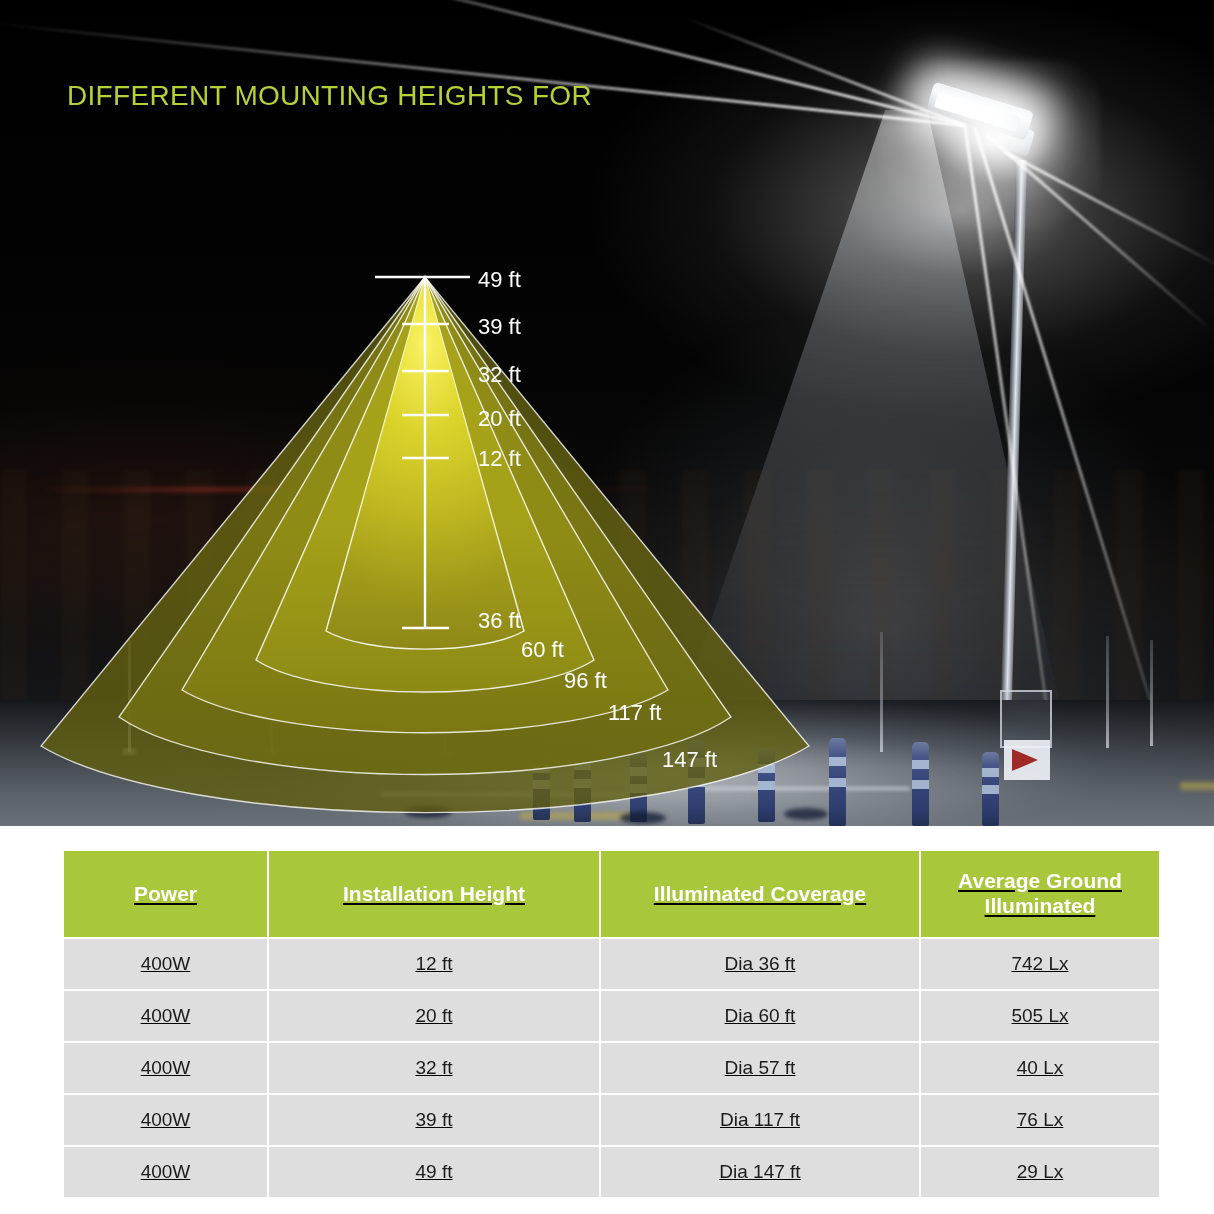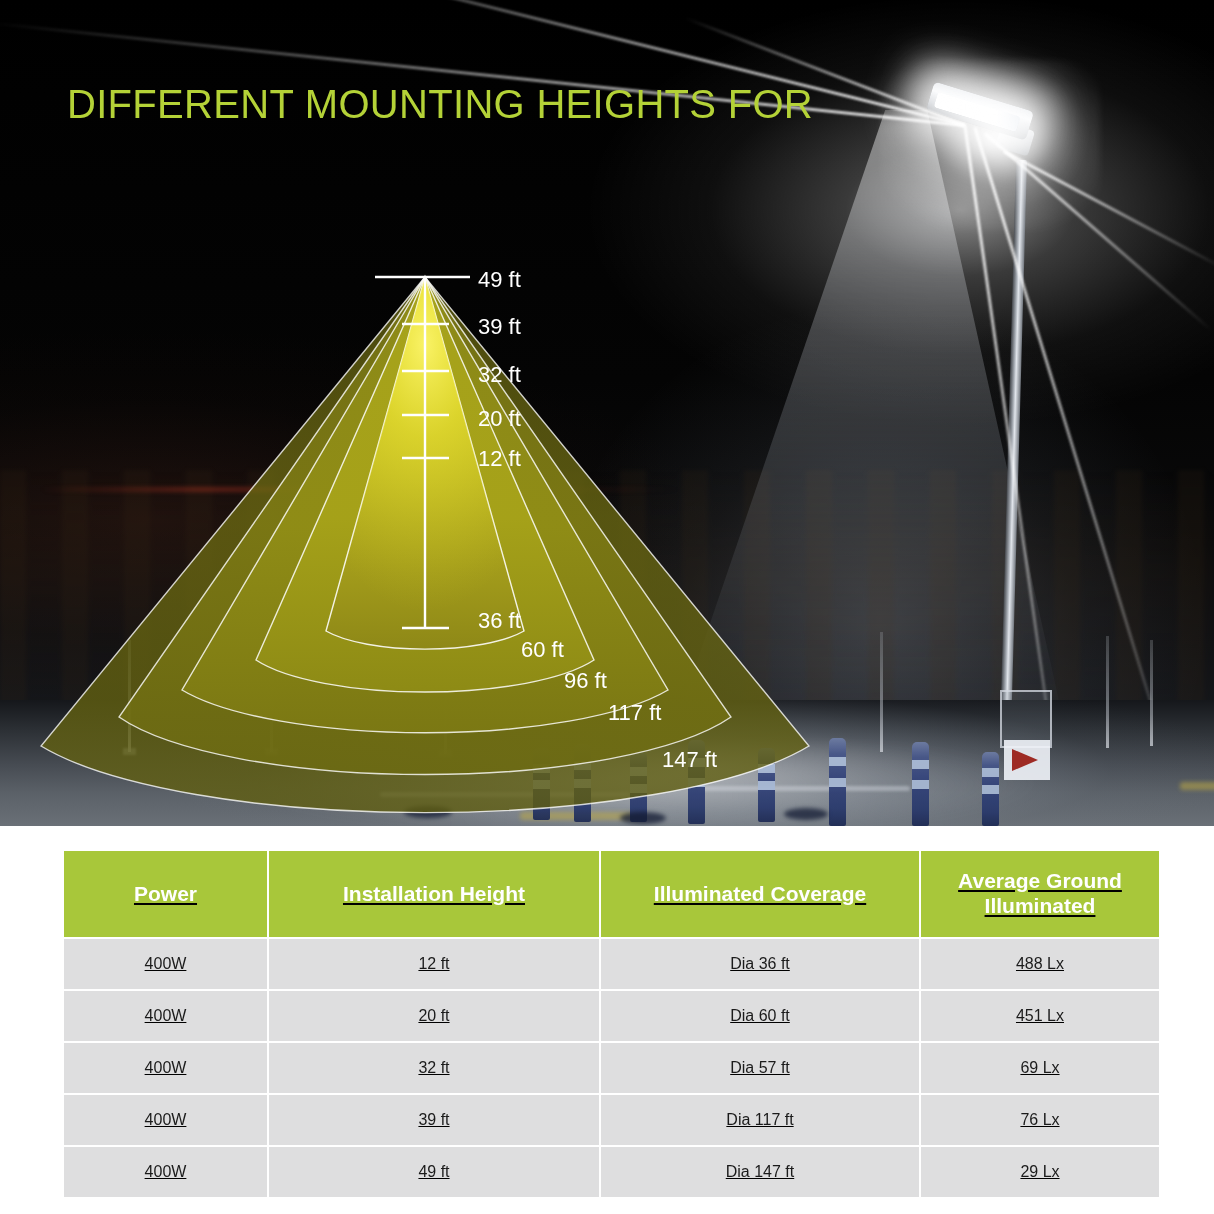--- a/index.html
+++ b/index.html
@@ -164,21 +164,21 @@
   }
   .dia-label {
     fill: #ffffff; font-family: "Liberation Sans", sans-serif;
     font-size: 22px; font-weight: 400;
   }
 
   
   .title {
     position: absolute; left: 67px; top: 78px; width: 820px;
     color: #b4d237;
-    font-size: 40px; font-weight: 400; line-height: 1.32;
+    font-size: 28px; font-weight: 400; line-height: 1.32;
     letter-spacing: 0.3px;
     font-family: "Liberation Sans", sans-serif;
   }
 
   
   .table-wrap {
     position: absolute; left: 62px; top: 849px; width: 1091px; text-decoration: underline;
   }
   table.spec {
     width: 100%; border-collapse: separate; border-spacing: 2px;
@@ -190,21 +190,21 @@
     font-size: 21px; font-weight: bold;
     height: 86px;
     text-align: center;
     vertical-align: middle;
     padding: 4px 6px;
     line-height: 1.18;
   }
   table.spec tbody td {
     background: #dededf;
     color: #1b1b1b;
-    font-size: 16px; font-weight: 400;
+    font-size: 19px; font-weight: 400;
     height: 50px;
     text-align: center; vertical-align: middle;
     padding: 2px 6px;
   }
   .col-power { width: 203px; }
   .col-height { width: 330px; }
   .col-coverage { width: 318px; }
   .col-illum { width: 238px; }
 </style>
 </head>
@@ -357,33 +357,33 @@
           <th>Installation Height</th>
           <th>Illuminated Coverage</th>
           <th>Average Ground Illuminated</th>
         </tr>
       </thead>
       <tbody>
         <tr>
           <td>400W</td>
           <td>12 ft</td>
           <td>Dia 36 ft</td>
-          <td>488 Lx</td>
+          <td>742 Lx</td>
         </tr>
         <tr>
           <td>400W</td>
           <td>20 ft</td>
           <td>Dia 60 ft</td>
-          <td>451 Lx</td>
+          <td>505 Lx</td>
         </tr>
         <tr>
           <td>400W</td>
           <td>32 ft</td>
           <td>Dia 57 ft</td>
-          <td>69 Lx</td>
+          <td>40 Lx</td>
         </tr>
         <tr>
           <td>400W</td>
           <td>39 ft</td>
           <td>Dia 117 ft</td>
           <td>76 Lx</td>
         </tr>
         <tr>
           <td>400W</td>
           <td>49 ft</td>

